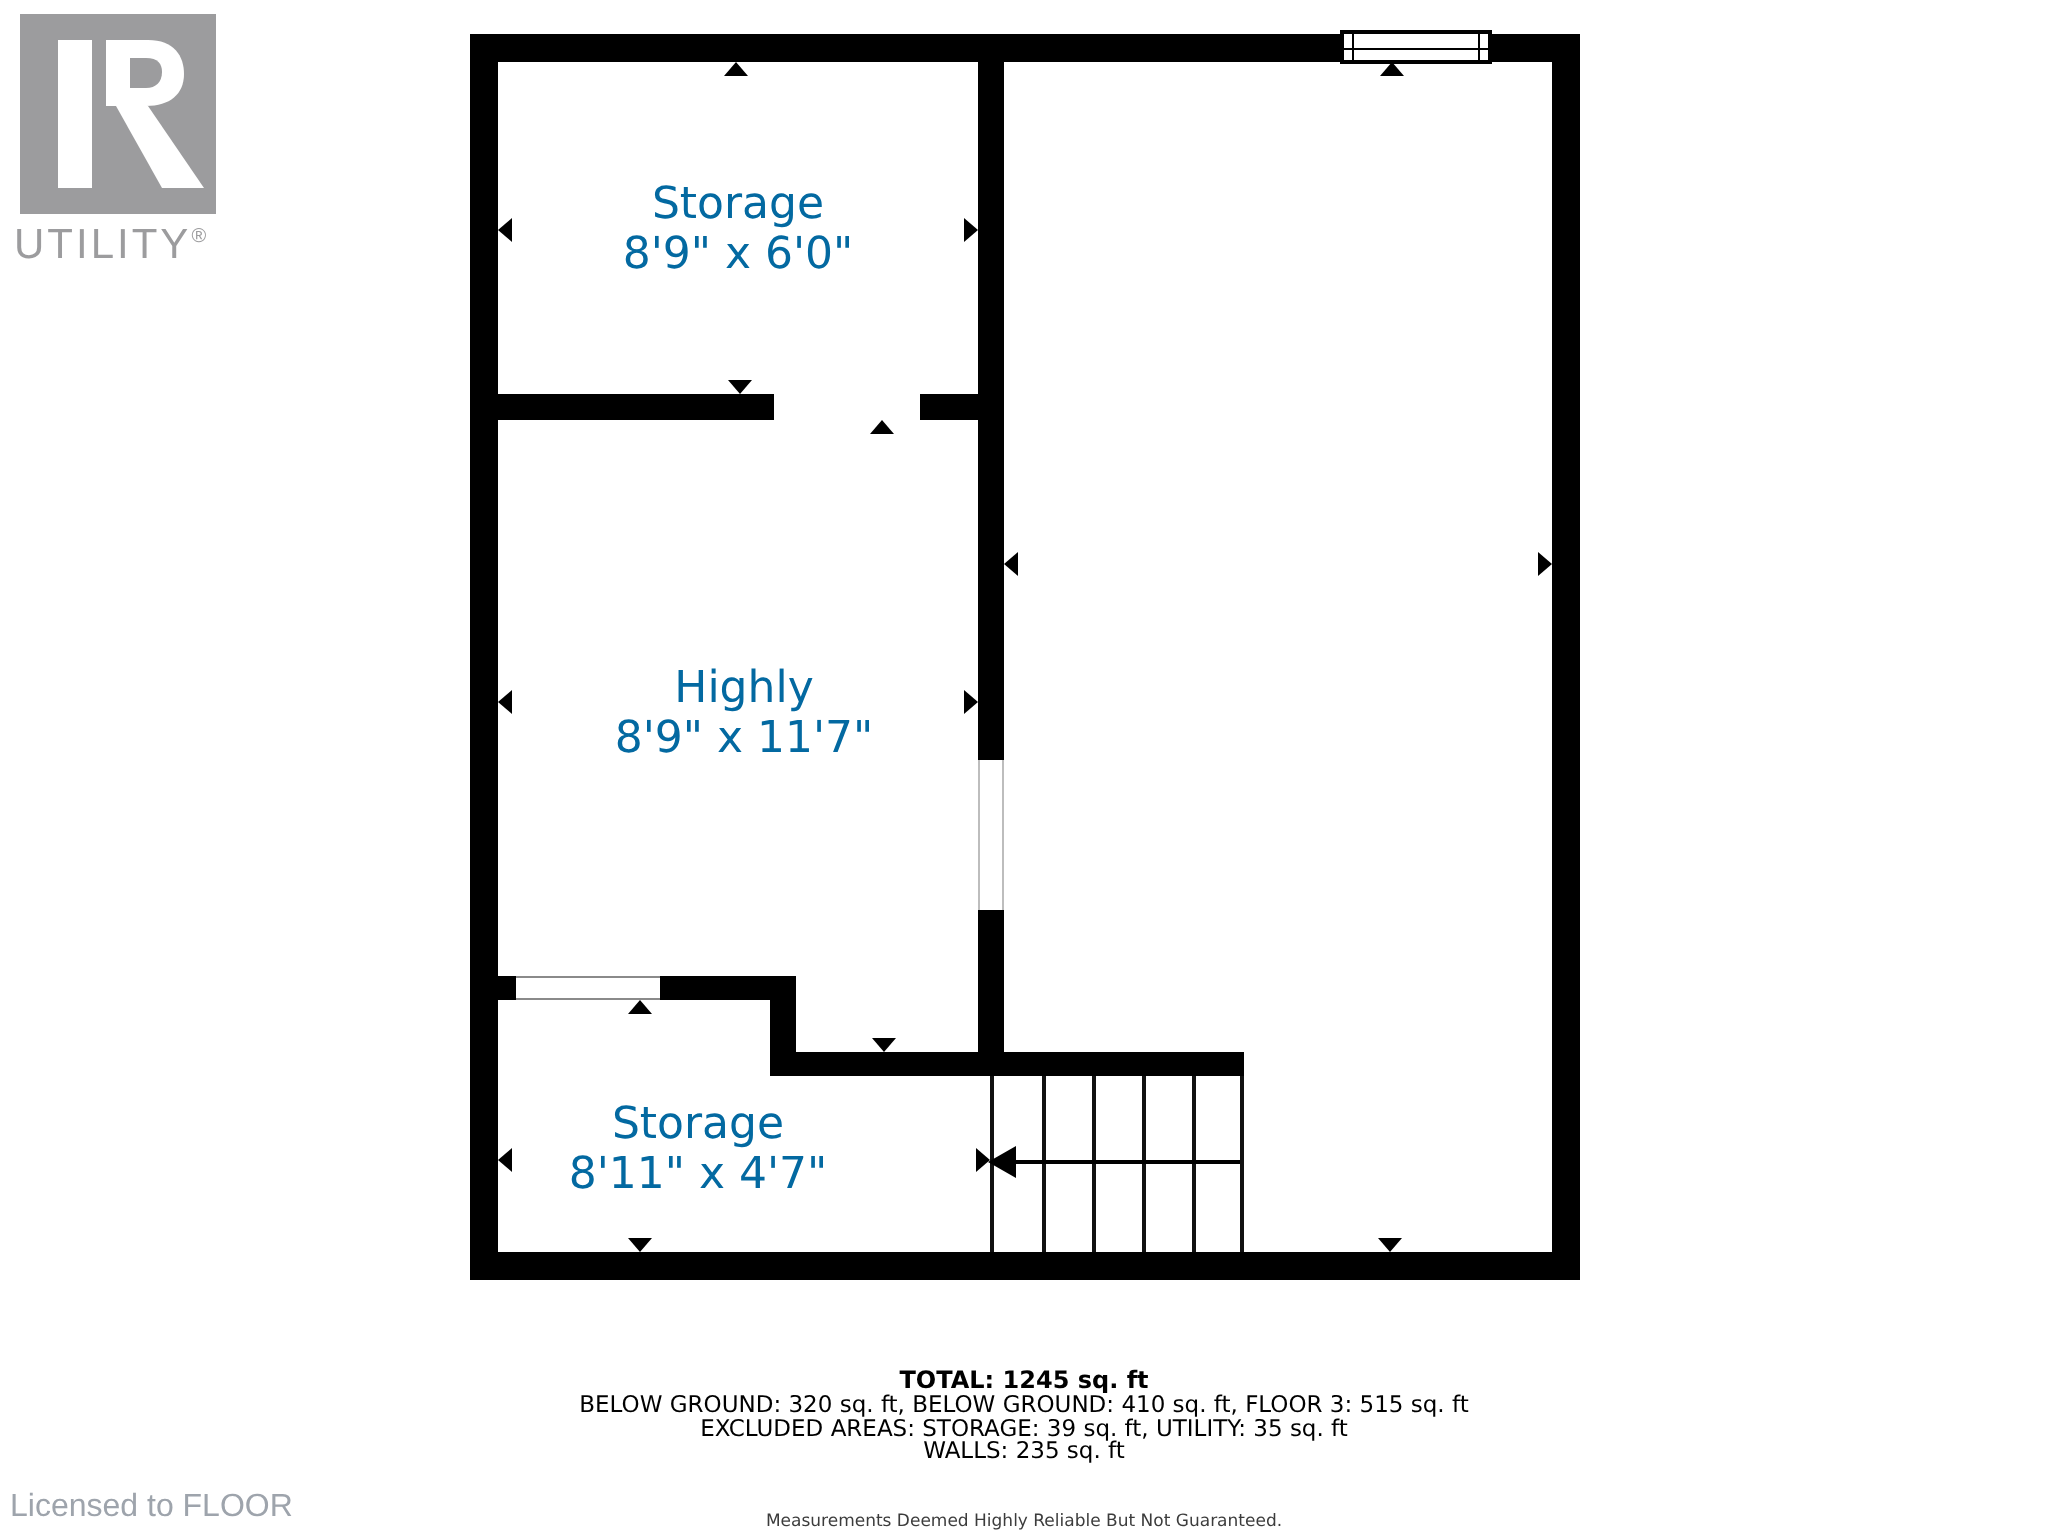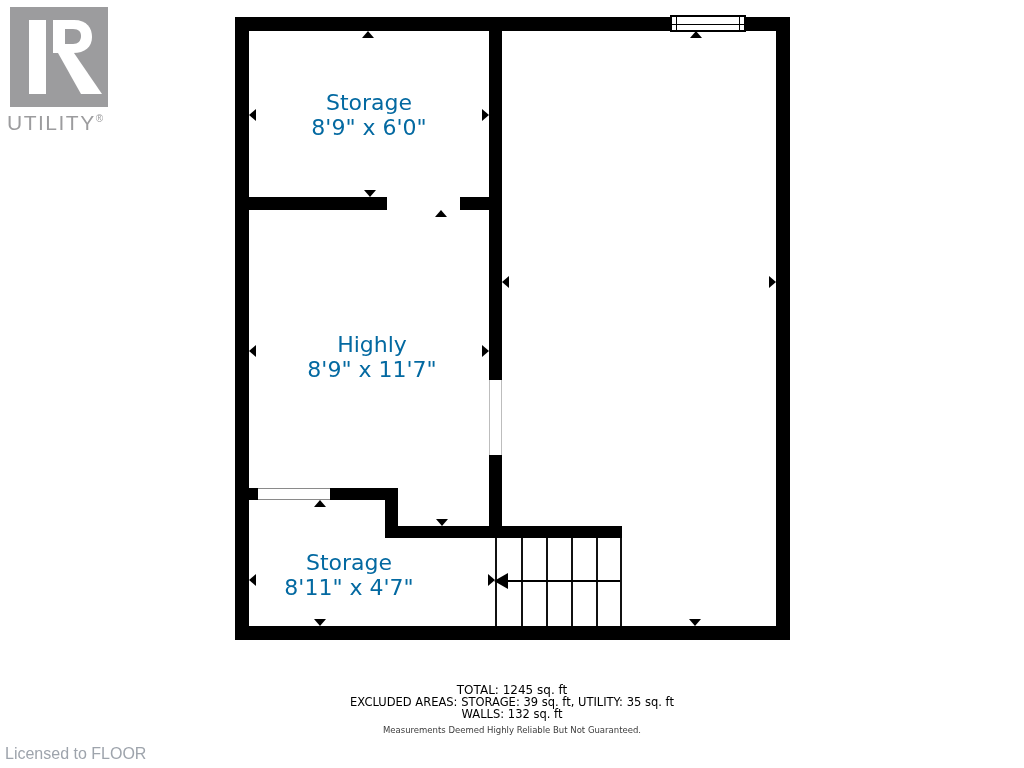--- a/index.html
+++ b/index.html
@@ -55,23 +55,23 @@
   .tick.right{border-top:6px solid transparent;border-bottom:6px solid transparent;border-left:7px solid var(--wall,#000);}
   
   .room-label{
     position:absolute;transform:translate(-50%,-50%);
     text-align:center;color:#0369a1;font-size:22px;line-height:25px;white-space:nowrap;
   }
   
   .summary{
     position:absolute;left:0;top:684px;width:1024px;text-align:center;color:#000;
   }
-  .summary .total{font-size:12px;font-weight:normal;line-height:13px;}
+  .summary .total{font-size:12px;font-weight:bold;line-height:13px;}
   .summary .line{font-size:11.5px;line-height:11.6px;}
-  .summary .disclaimer{font-size:8.5px;margin-top:5px;color:#3c3c3c;}
+  .summary .disclaimer{font-size:8.5px;margin-top:24px;color:#3c3c3c;}
 </style>
 </head>
 <body>
 
 <div class="logo-box">
   <svg width="98" height="100" viewBox="0 0 98 100" xmlns="http://www.w3.org/2000/svg">
     <rect x="0" y="0" width="98" height="100" fill="#9c9c9e"></rect>
     <rect x="19" y="13" width="17" height="74" fill="#ffffff"></rect>
     <path d="M43 13 L64 13 C77 13 82 21 82 30 C82 40 75 46 63 46 L48 46 L43 46 Z" fill="#ffffff"></path>
     <path d="M55 22 L63 22 C69 22 71 25 71 29 C71 34 68 37 63 37 L55 37 Z" fill="#9c9c9e"></path>
@@ -141,16 +141,17 @@
     <div>8'9" x 11'7"</div>
   </div>
   <div class="room-label" style="left:349px;top:575px;">
     <div>Storage</div>
     <div>8'11" x 4'7"</div>
   </div>
 </div>
 
 <div class="summary">
   <div class="total">TOTAL: 1245 sq. ft</div>
+  <div class="line">BELOW GROUND: 320 sq. ft, BELOW GROUND: 410 sq. ft, FLOOR 3: 515 sq. ft</div>
   <div class="line">EXCLUDED AREAS: STORAGE: 39 sq. ft, UTILITY: 35 sq. ft</div>
-  <div class="line">WALLS: 132 sq. ft</div>
+  <div class="line">WALLS: 235 sq. ft</div>
   <div class="disclaimer">Measurements Deemed Highly Reliable But Not Guaranteed.</div>
 </div>
 
 </body></html>

